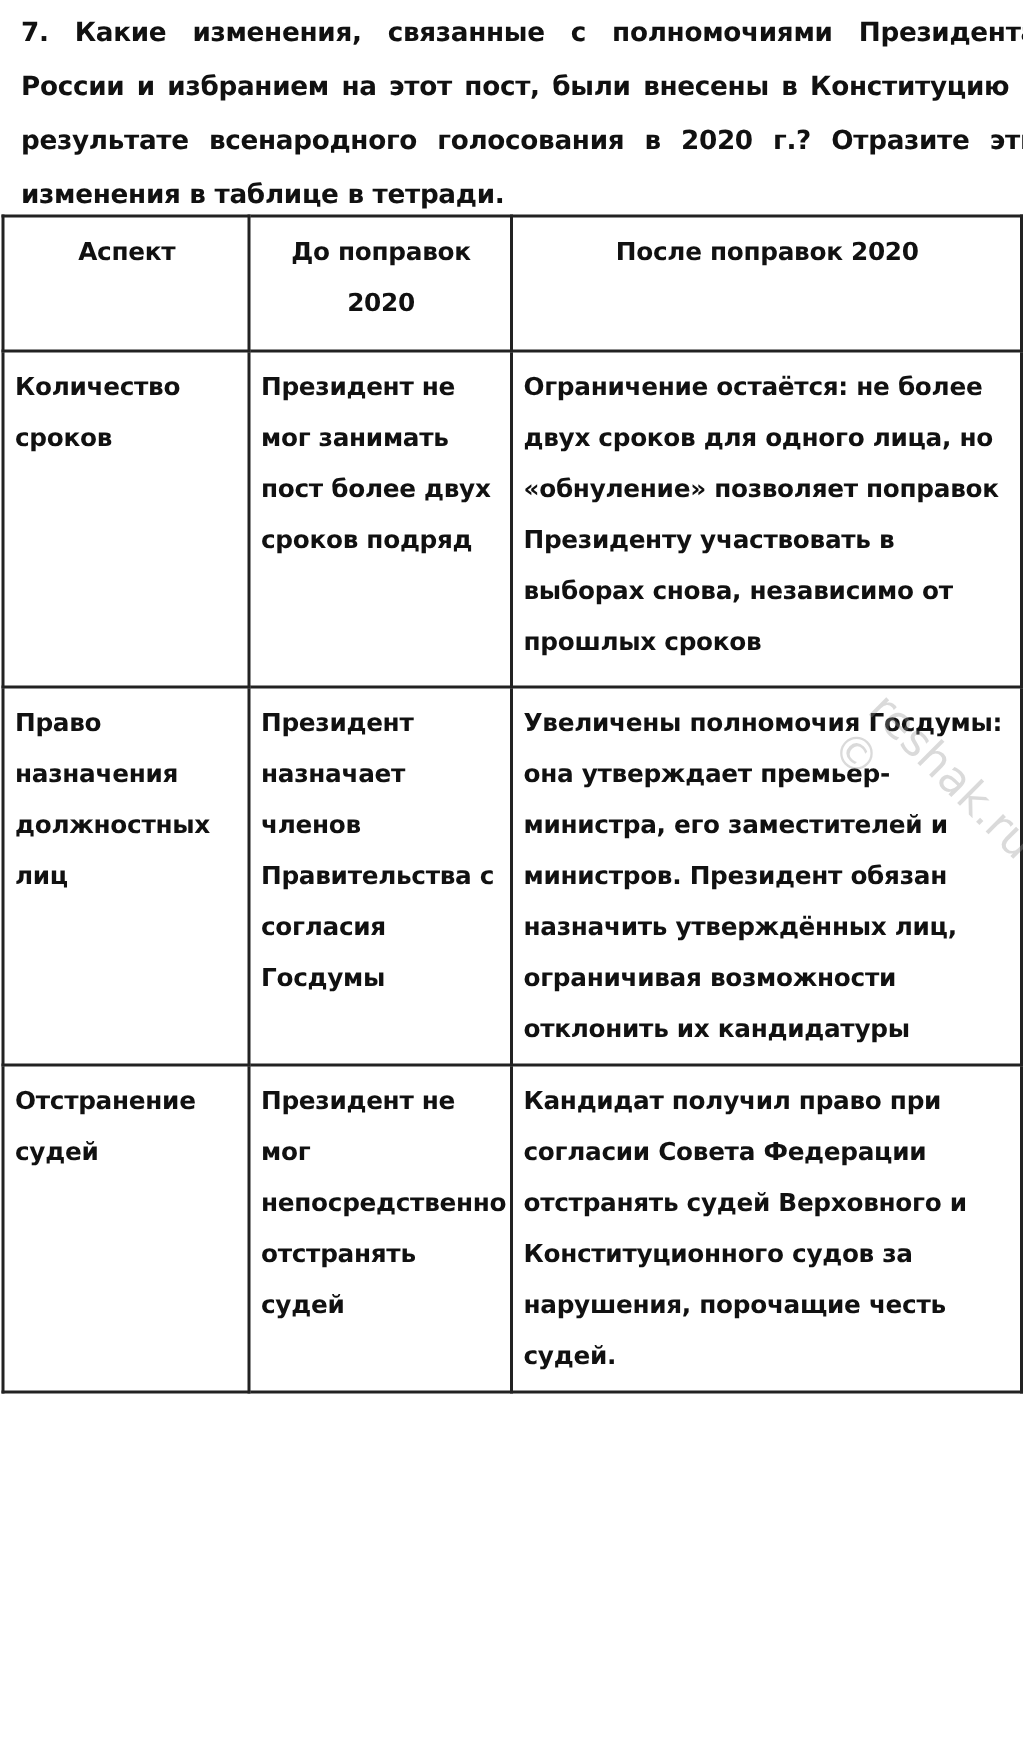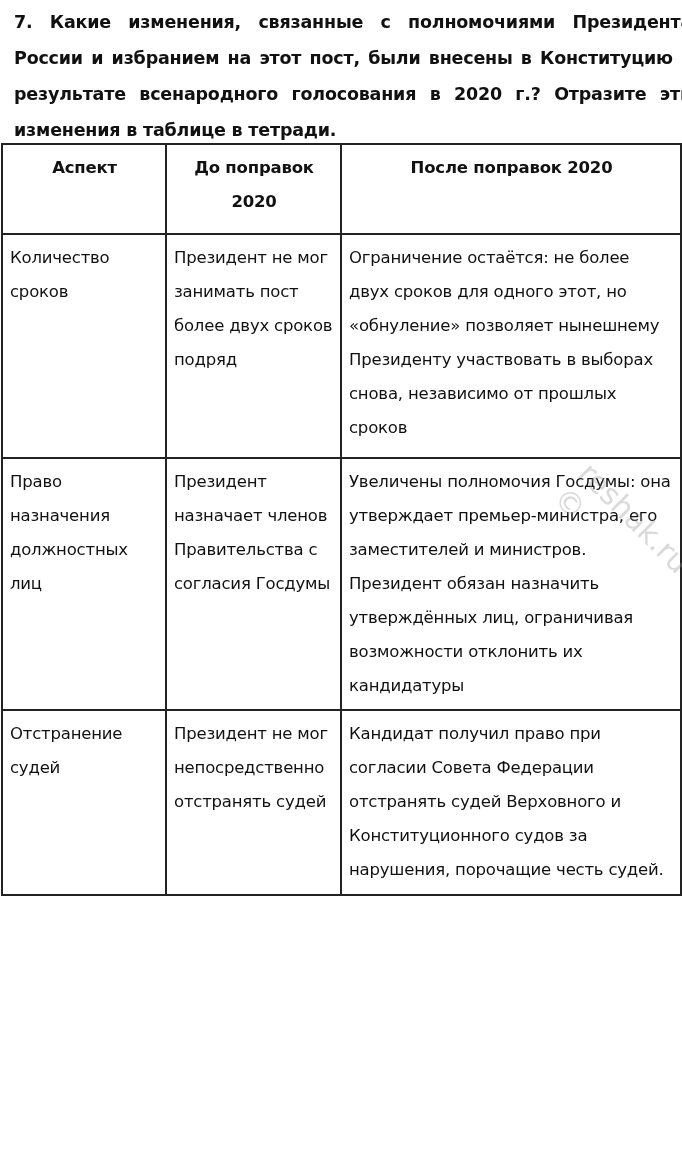--- a/index.html
+++ b/index.html
@@ -19,21 +19,21 @@
   }
   table.answer col.c1 { width: 164px; }
   table.answer col.c2 { width: 175px; }
   table.answer col.c3 { width: 340px; }
   table.answer th, table.answer td {
     border: 2px solid #222; vertical-align: top;
     font-size: 16.5px; line-height: 34px; padding: 6px 6px 6px 7px;
     letter-spacing: -0.2px;
   }
   table.answer th { font-weight: bold; text-align: center; }
-  table.answer td { font-weight: normal; text-align: left; }
+  table.answer td { font-weight: bold; text-align: left; }
   tr.hdr { height: 90px; }
   tr.r1 { height: 224px; }
   tr.r2 { height: 225px; }
   tr.r3 { height: 212px; }
   tr.r4 { height: 185px; }
   .watermark {
     position: absolute; left: 520px; top: 490px; width: 160px; height: 150px;
     color: rgba(150,150,150,0.35); font-size: 30px; font-family: "DejaVu Sans", sans-serif;
     transform: rotate(45deg); pointer-events: none;
   }
@@ -53,21 +53,21 @@
     <tr class="hdr">
       <th>Аспект</th>
       <th>До поправок 2020</th>
       <th>После поправок 2020</th>
     </tr>
   </thead>
   <tbody>
     <tr class="r1">
       <td>Количество сроков</td>
       <td>Президент не мог занимать пост более двух сроков подряд</td>
-      <td>Ограничение остаётся: не более двух сроков для одного этот, но «обнуление» позволяет нынешнему Президенту участвовать в выборах снова, независимо от прошлых сроков</td>
+      <td>Ограничение остаётся: не более двух сроков для одного лица, но «обнуление» позволяет поправок Президенту участвовать в выборах снова, независимо от прошлых сроков</td>
     </tr>
     <tr class="r3">
       <td>Право назначения должностных лиц</td>
       <td>Президент назначает членов Правительства с согласия Госдумы</td>
       <td>Увеличены полномочия Госдумы: она утверждает премьер-министра, его заместителей и министров. Президент обязан назначить утверждённых лиц, ограничивая возможности отклонить их кандидатуры</td>
     </tr>
     <tr class="r4">
       <td>Отстранение судей</td>
       <td>Президент не мог непосредственно отстранять судей</td>
       <td>Кандидат получил право при согласии Совета Федерации отстранять судей Верховного и Конституционного судов за нарушения, порочащие честь судей.</td>

